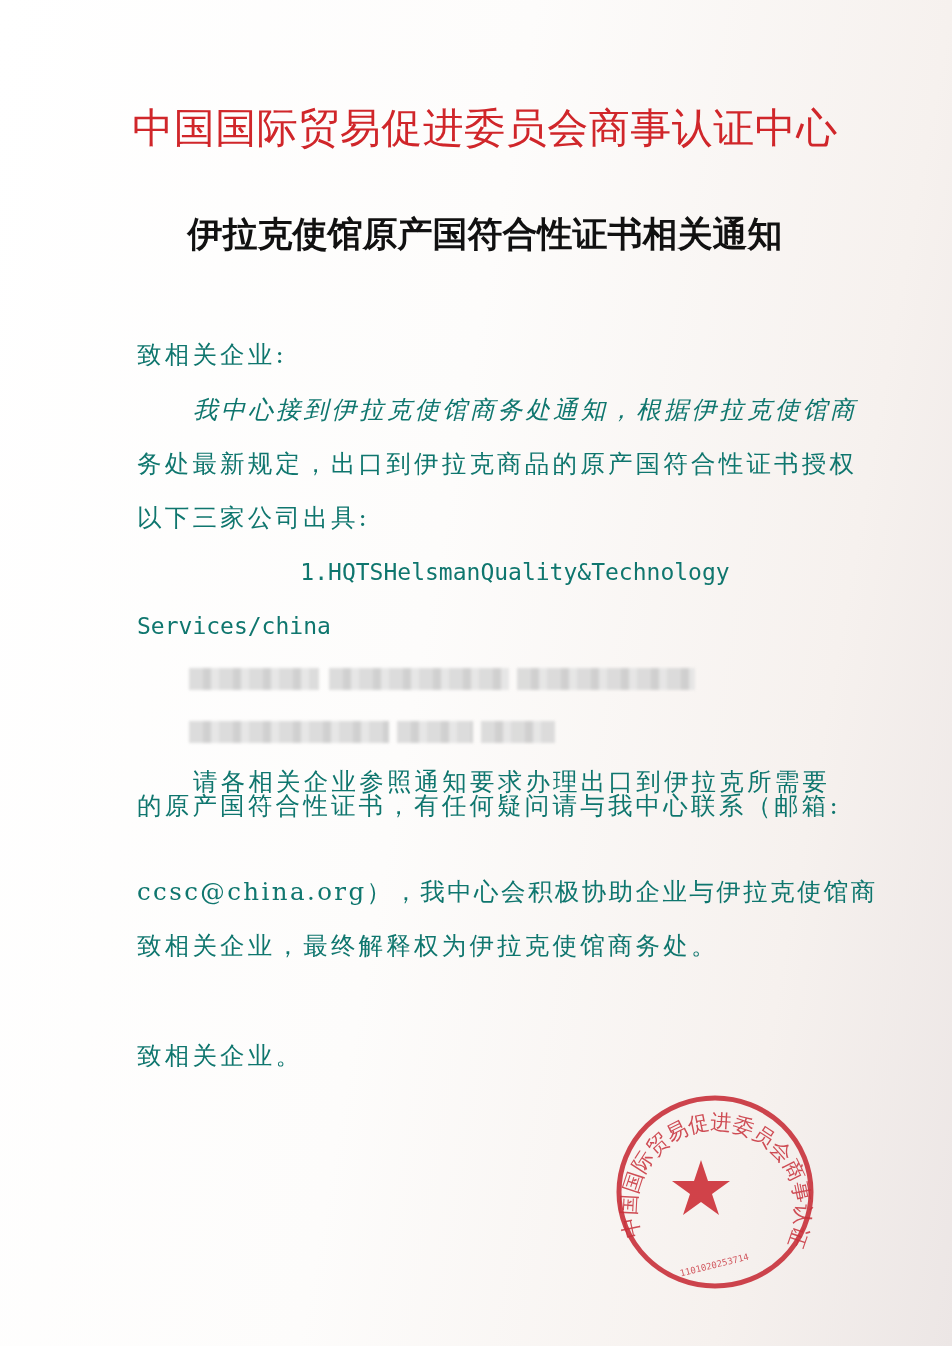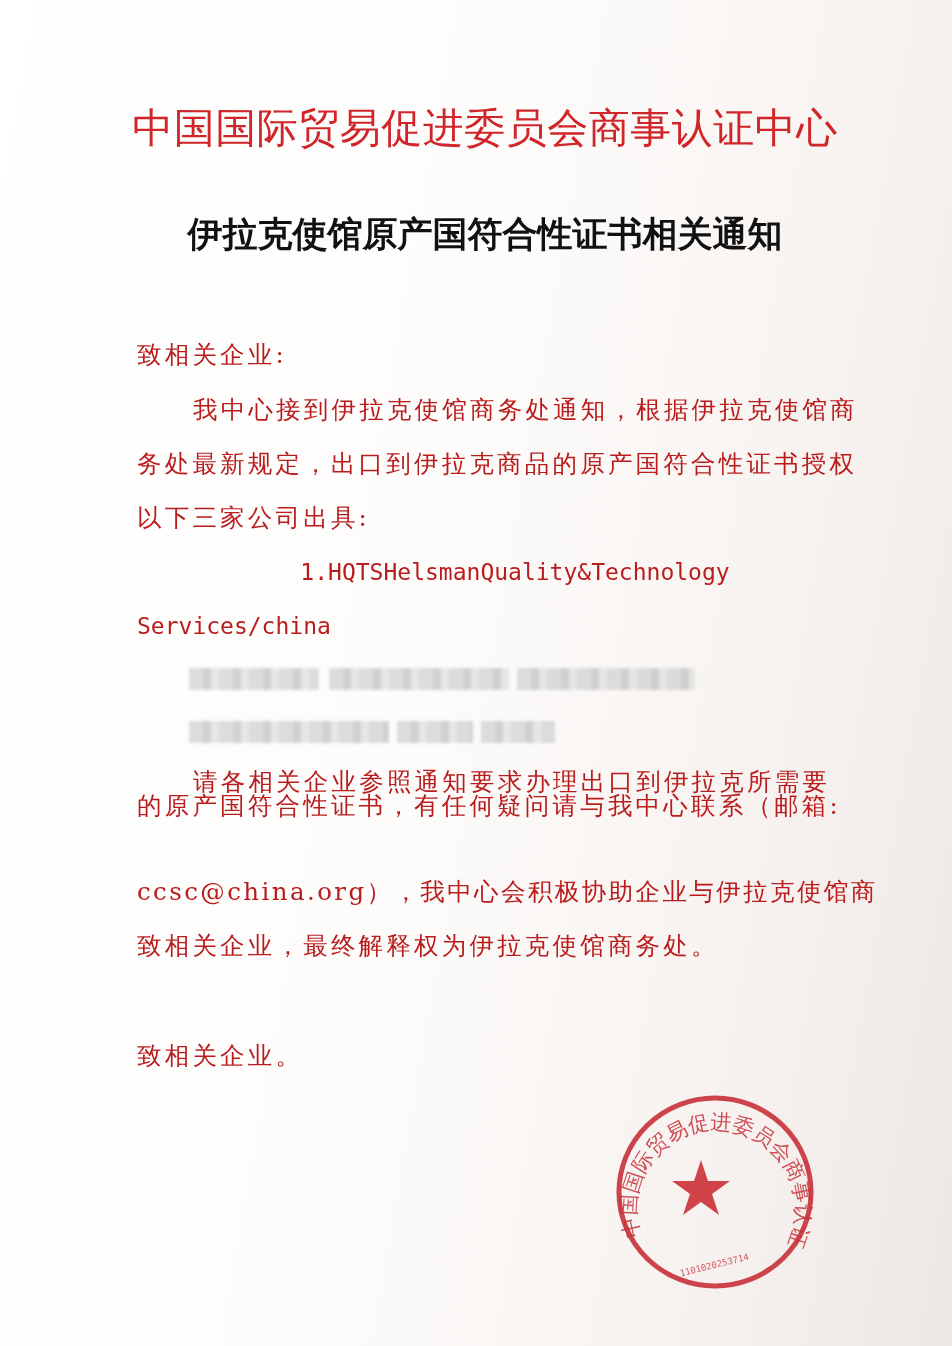--- a/index.html
+++ b/index.html
@@ -19,21 +19,21 @@
   }
   .doc-title {
     position: absolute; left: 0; width: 952px; top: 210px;
     text-align: center; font-family: "DejaVu Serif", "Liberation Serif", serif;
     font-weight: bold; font-size: 35px; color: #111; line-height: 48px;
     white-space: nowrap;
   }
   .body-text { position: absolute; left: 128px; width: 700px; }
   .line {
     position: absolute; left: 0; height: 36px; line-height: 36px;
-    font-size: 24.5px; white-space: nowrap; color: #b91c1c;
+    font-size: 24.5px; white-space: nowrap; color: #0f766e;
     letter-spacing: 3.2px;
   }
   .mono { font-family: "DejaVu Sans Mono", "Liberation Mono", monospace; letter-spacing: 0; font-size: 23px; }
   .blur-bar {
     position: absolute; height: 22px;
     background: repeating-linear-gradient(90deg, #d7d7d7 0 14px, #c9c9c9 14px 22px, #e3e3e3 22px 30px);
     filter: blur(1.5px); opacity: 0.85;
   }
   .signature { position: absolute; right: 124px; text-align: right; font-size: 24.5px; color: #222; white-space: nowrap; letter-spacing: 2px; }
   .stamp { position: absolute; left: 604px; top: 1092px; width: 204px; height: 200px; }
@@ -43,21 +43,21 @@
 
 <div class="page">
 
   <div class="org-header">中国国际贸易促进委员会商事认证中心</div>
 
   <div class="doc-title">伊拉克使馆原产国符合性证书相关通知</div>
 
   <div class="body-text" style="top:0;">
     <div class="line" style="top:337px;">致相关企业:</div>
 
-    <div class="line" style="top:392px; left:56px;">我中心接到伊拉克使馆商务处通知，根据伊拉克使馆商</div>
+    <div class="line" style="top:392px; left:56px;font-style:italic;">我中心接到伊拉克使馆商务处通知，根据伊拉克使馆商</div>
     <div class="line" style="top:446px;">务处最新规定，出口到伊拉克商品的原产国符合性证书授权</div>
     <div class="line" style="top:500px;">以下三家公司出具:</div>
 
     <div>
       <div class="line mono" style="top:554px; left:56px; width:644px; display:flex; justify-content:center;">
         <span>1.HQTS</span>
         <span>Helsman</span>
         <span>Quality</span>
         <span>&amp;</span>
         <span>Technology</span>

